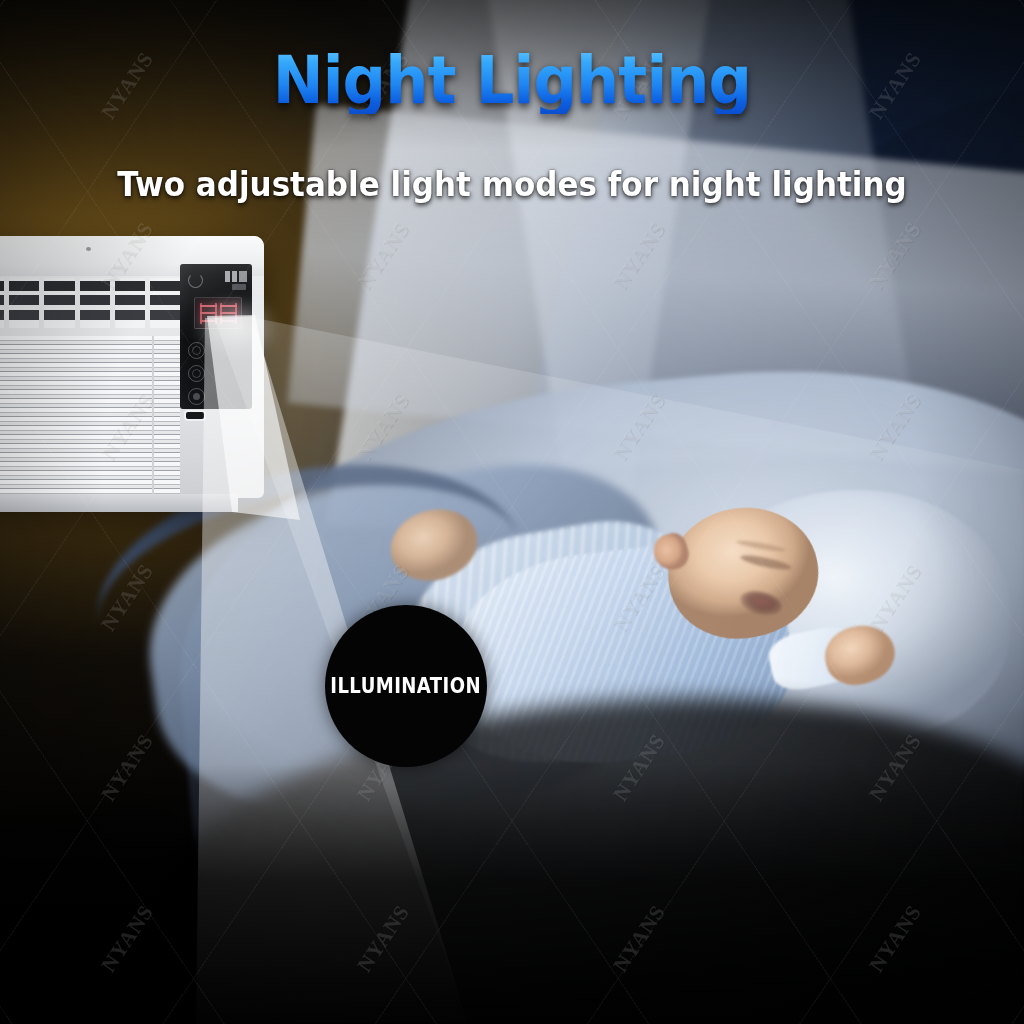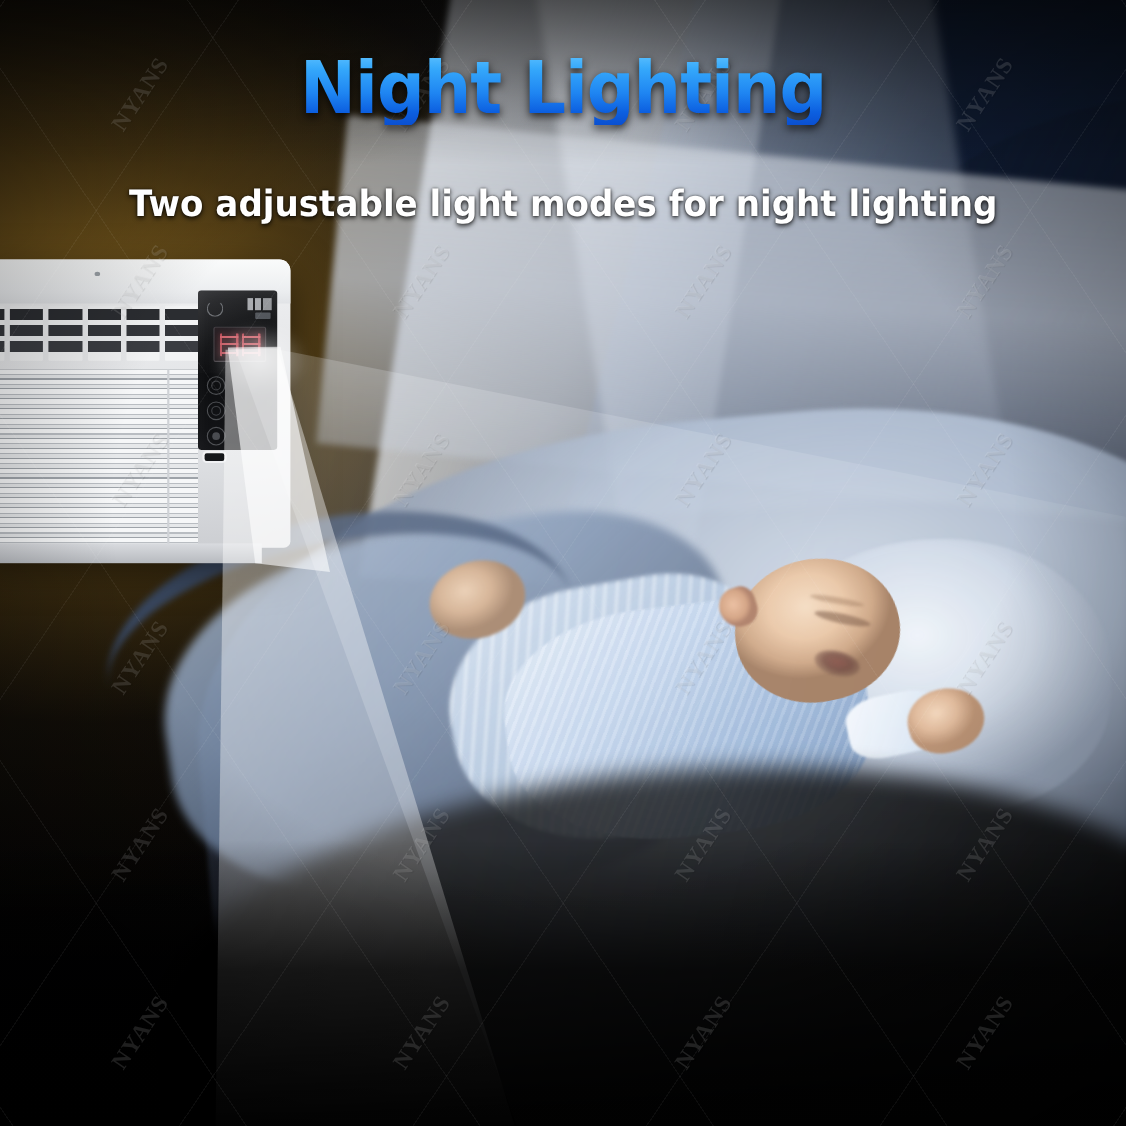--- a/index.html
+++ b/index.html
@@ -543,14 +543,17 @@
         </div>
         <div class="wm-cell">
           <span>NYANS</span>
         </div>
       </div>
   </div>
 
   <div class="headline">Night Lighting</div>
   <div class="subline">Two adjustable light modes for night lighting</div>
 
+  <div class="badge">
+    <span>ILLUMINATION</span>
+  </div>
 
 </div>
 
 </body></html>

